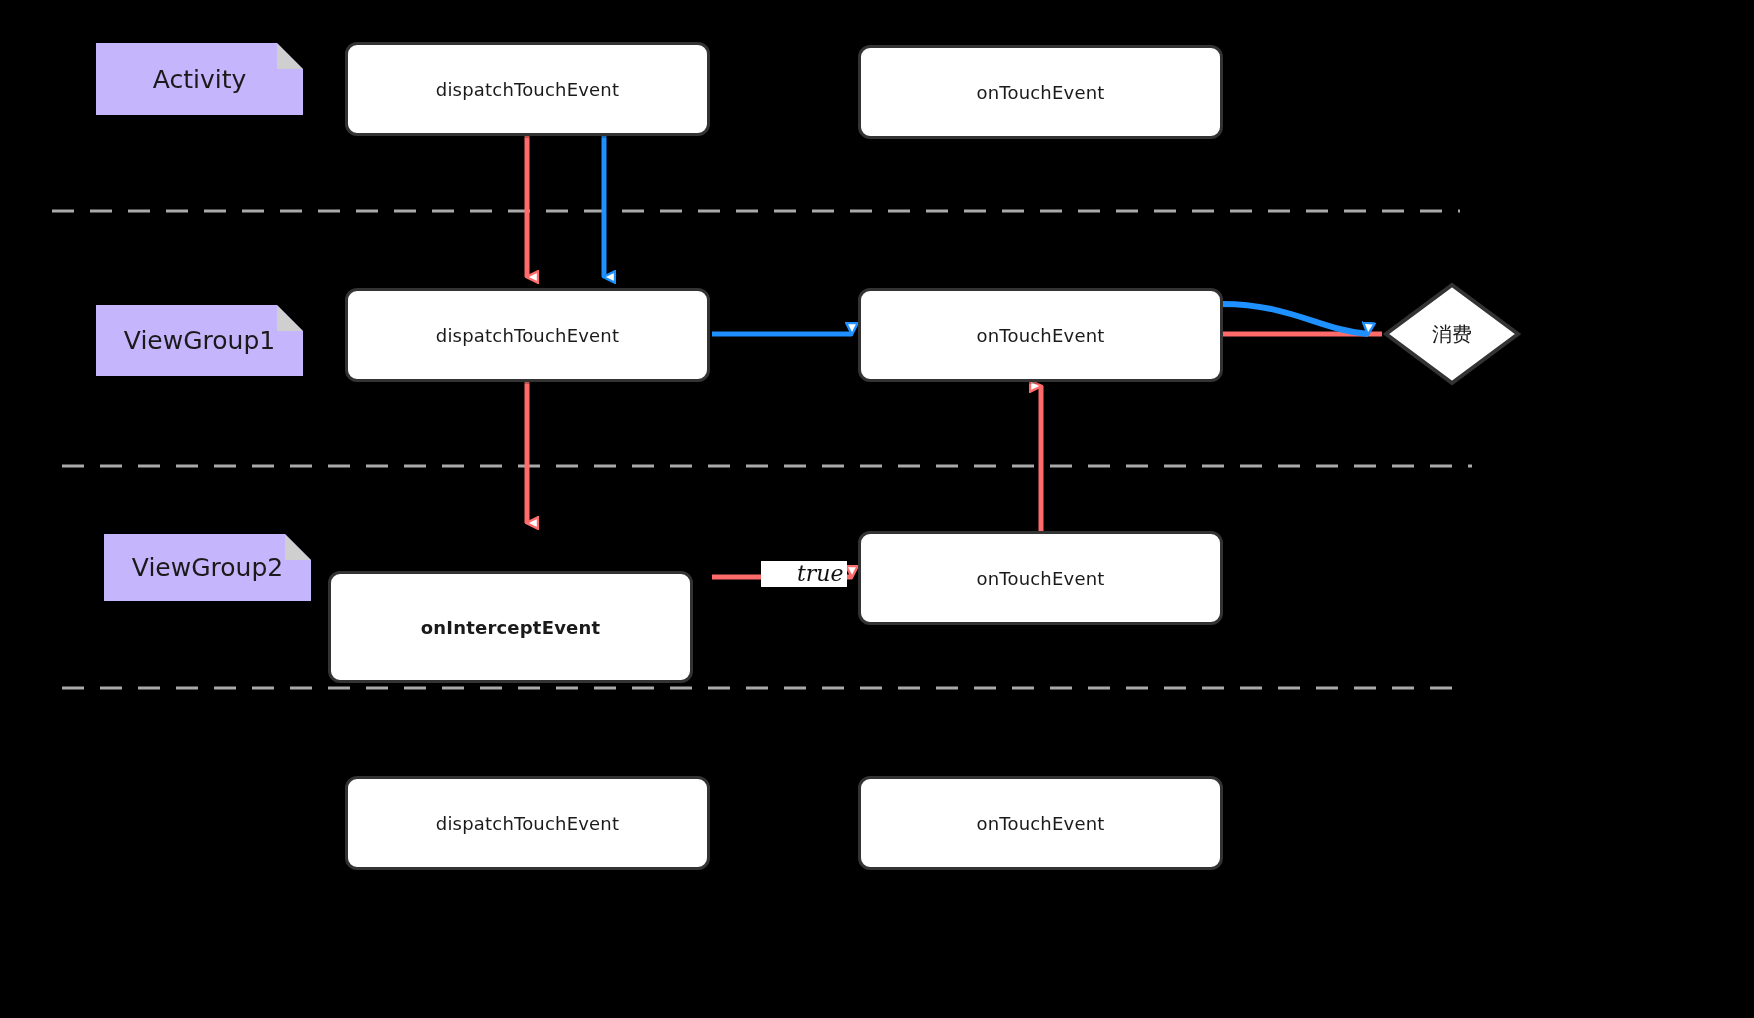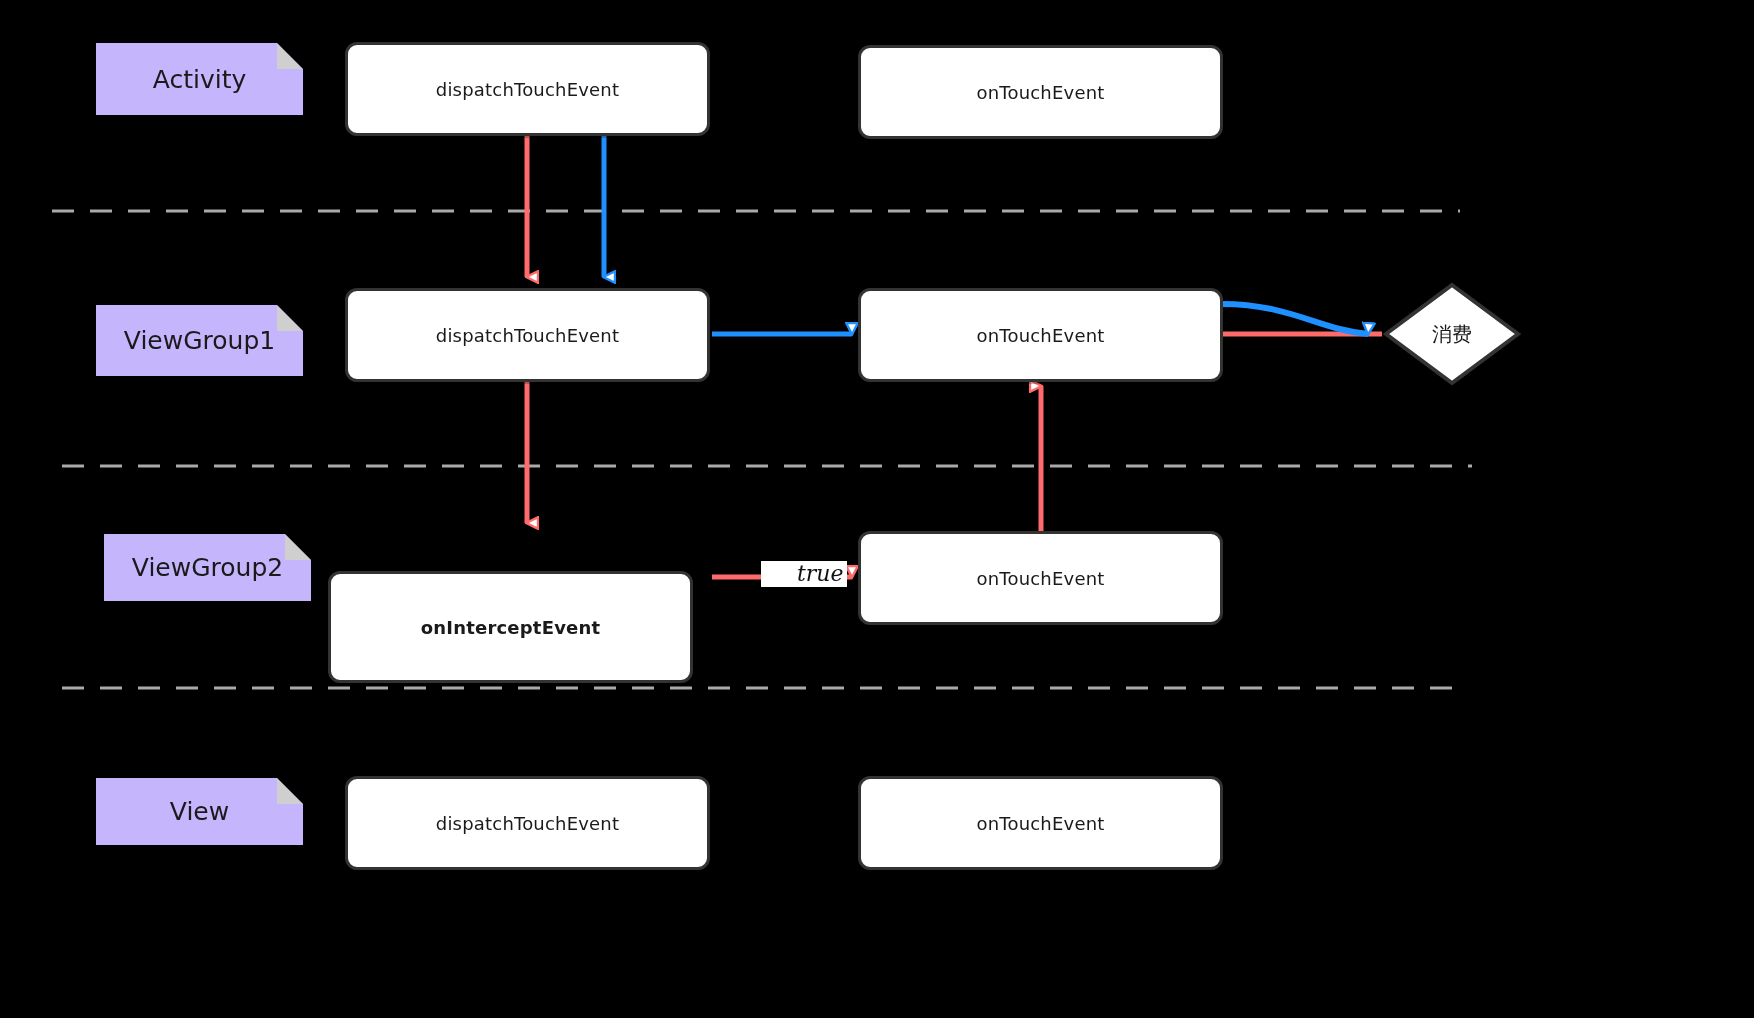--- a/index.html
+++ b/index.html
@@ -148,24 +148,20 @@
   <div class="note" style="left:96px; top:305px; width:207px; height:71px;">
     <span class="fold"></span>
     <span class="note-label">ViewGroup1</span>
   </div>
 
   <div class="note" style="left:104px; top:534px; width:207px; height:67px;">
     <span class="fold"></span>
     <span class="note-label">ViewGroup2</span>
   </div>
 
-  <div class="note" style="left:96px; top:778px; width:207px; height:67px;">
-    <span class="fold"></span>
-    <span class="note-label">View</span>
-  </div>
 
   <div class="node" style="left:345px; top:42px; width:365px; height:94px;">dispatchTouchEvent</div>
 
   <div class="node" style="left:858px; top:45px; width:365px; height:94px;">onTouchEvent</div>
 
   <div class="node" style="left:345px; top:288px; width:365px; height:94px;">dispatchTouchEvent</div>
 
   <div class="node" style="left:858px; top:288px; width:365px; height:94px;">onTouchEvent</div>
 
   <div class="node bold" style="left:328px; top:531px; width:365px; height:112px;margin-top:40px;">onInterceptEvent</div>

